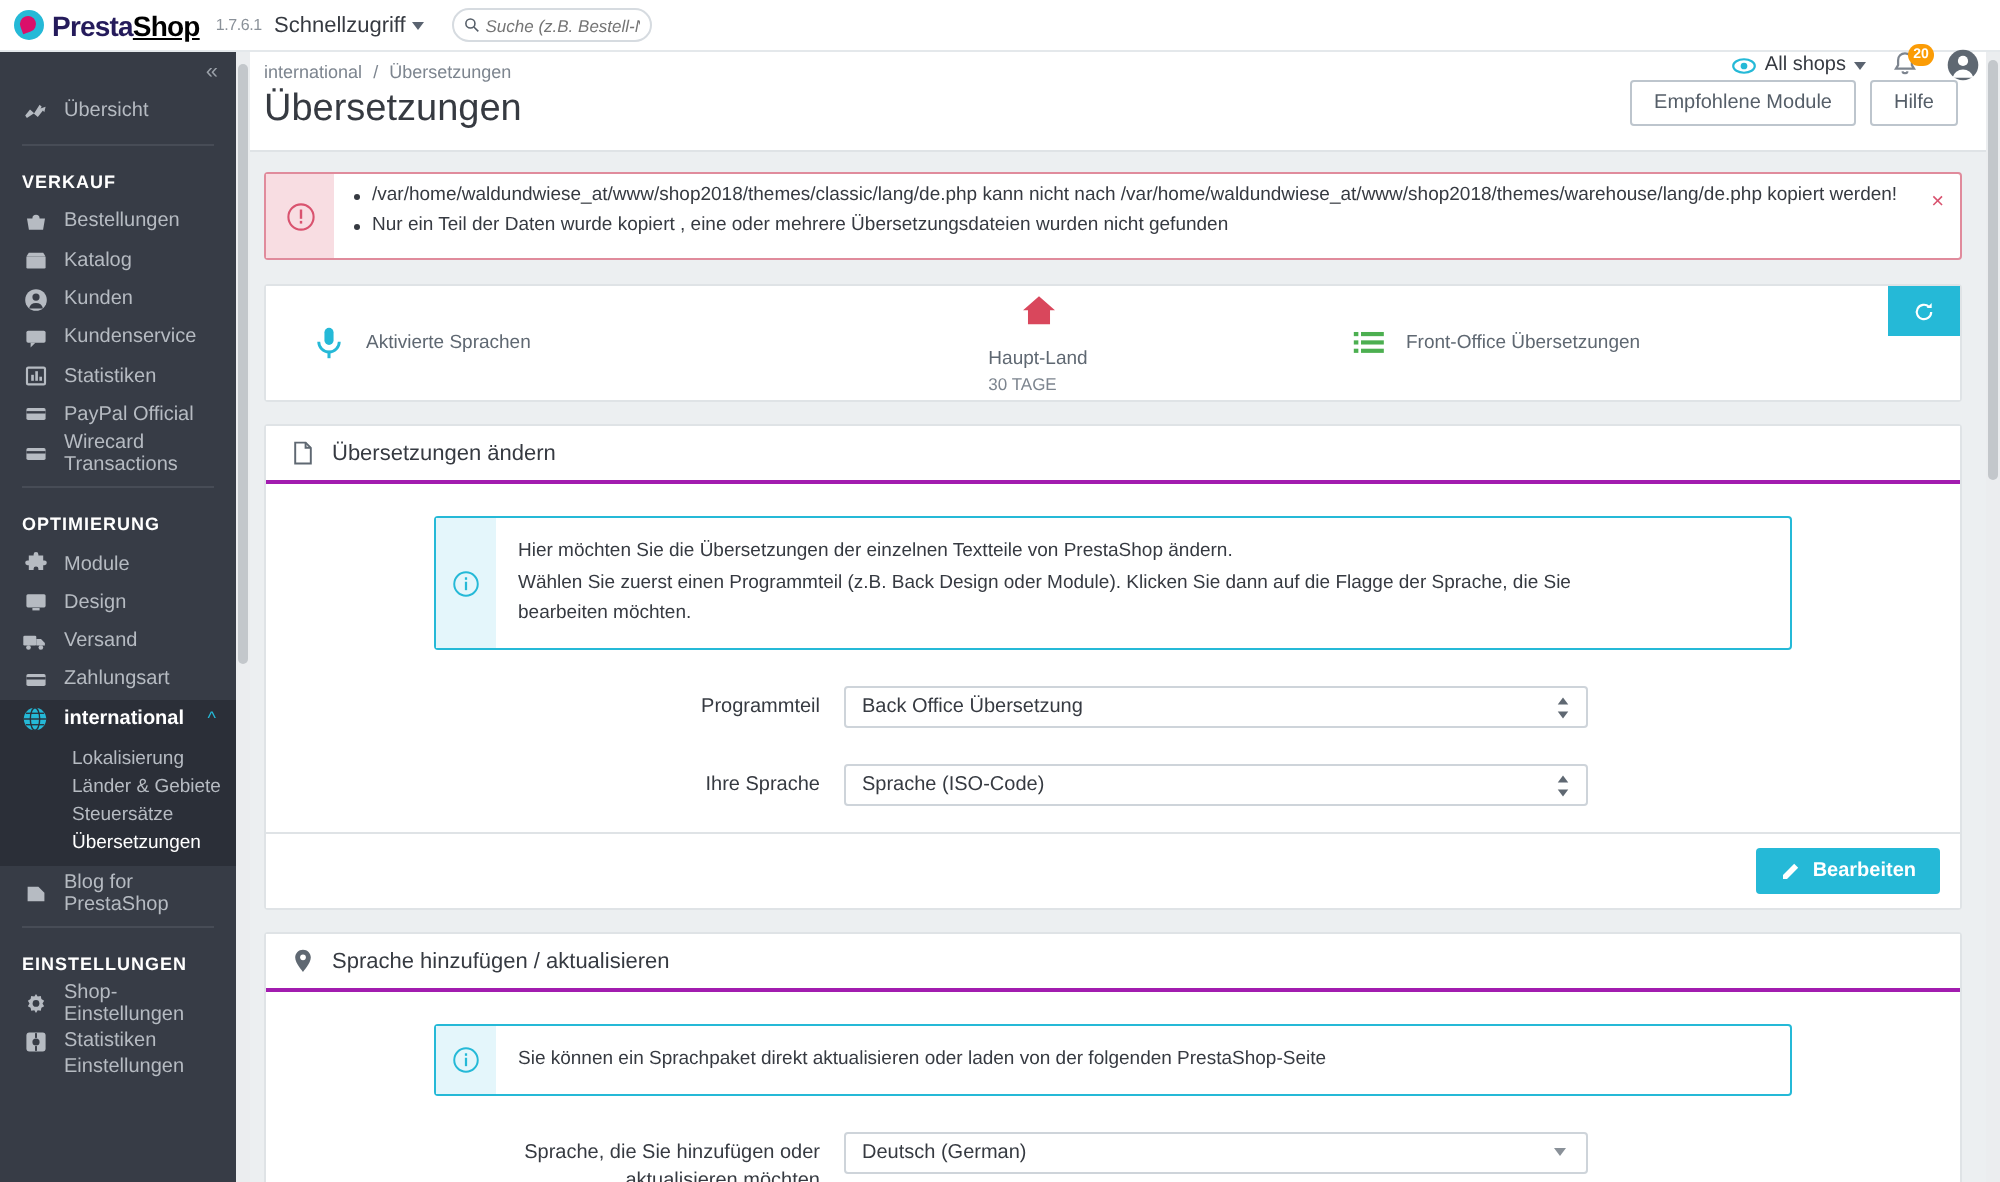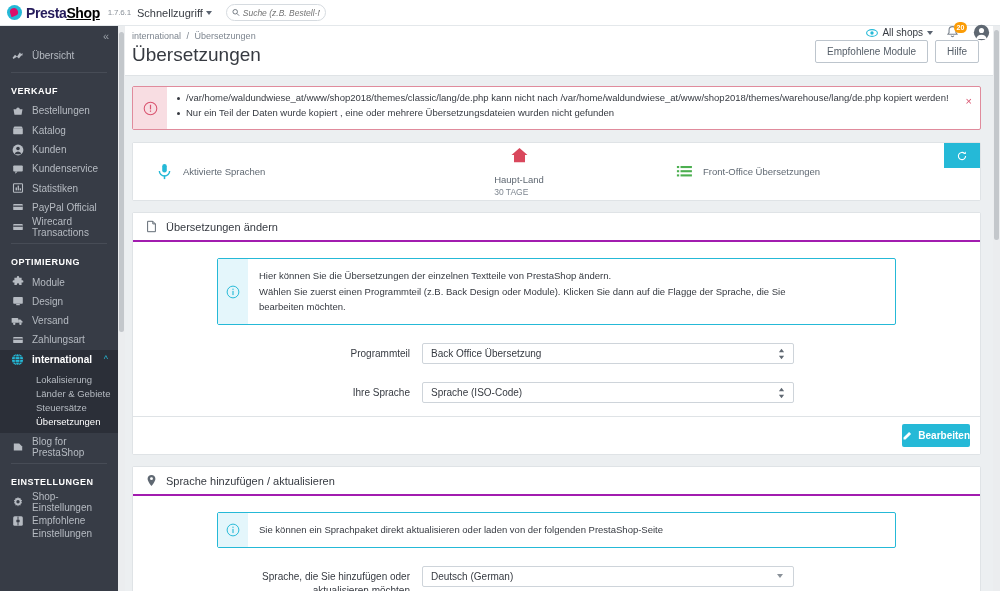--- a/index.html
+++ b/index.html
@@ -226,21 +226,21 @@
     position: absolute; right: 10px; top: 50%; transform: translateY(-50%);
     width: 0; height: 0; border-left: 3.5px solid transparent;
     border-right: 3.5px solid transparent; border-top: 4px solid #8a9199;
   }
   .panel-foot {
     border-top: 1px solid #dfe3e6; padding: 7px 10px; display: flex;
     justify-content: flex-end; background: #fff;
   }
   .btn-primary {
     background: #25b9d7; color: #fff; border: none; border-radius: 2px;
-    font-size: 10px; padding: 6px 0; display: flex; align-items: center;
+    font-size: 10px; padding: 6px 12px; display: flex; align-items: center;
     gap: 6px; cursor: pointer; font-weight: bold;
     font-family: "Liberation Sans", sans-serif;
   }
 </style>
 </head>
 <body>
 
 <div class="topbar">
   <div class="logo-block">
     <div class="ps-mark"></div>
@@ -455,21 +455,21 @@
   </div>
   <div class="nav-item" style="height:28px;align-items:flex-start;padding-top:2px;">
     <span class="ico" style="margin-top:1px;">
         <svg width="12" height="12" viewBox="0 0 20 20" fill="#b6bbc2">
           <rect x="2" y="2" width="16" height="16" rx="2.5"></rect>
           <circle cx="10" cy="10" r="3" fill="#373c46"></circle>
           <rect x="9.2" y="2.6" width="1.6" height="4" fill="#373c46"></rect>
           <rect x="9.2" y="13.4" width="1.6" height="4" fill="#373c46"></rect>
         </svg>
       </span>
-    <span class="lbl" style="line-height:1.3;"><span>Empfohlene Einstellungen</span></span>
+    <span class="lbl" style="line-height:1.3;"><span>Statistiken Einstellungen</span></span>
   </div>
 </div>
 
 <div class="sidebar-scroll-track"></div>
 <div class="sidebar-scroll-thumb"></div>
 
 <div class="main">
 
   <div class="page-head">
     <div class="crumb">
@@ -558,21 +558,21 @@
 
         <div class="info-box">
           <div class="info-icon-col">
             <svg width="14" height="14" viewBox="0 0 20 20">
               <circle cx="10" cy="10" r="8.4" fill="none" stroke="#25b9d7" stroke-width="1.4"></circle>
               <rect x="9.2" y="8.4" width="1.6" height="6" fill="#25b9d7"></rect>
               <rect x="9.2" y="5.2" width="1.6" height="1.8" fill="#25b9d7"></rect>
             </svg>
           </div>
           <div class="info-body">
-            <div>Hier können Sie die Übersetzungen der einzelnen Textteile von PrestaShop ändern.</div>
+            <div>Hier möchten Sie die Übersetzungen der einzelnen Textteile von PrestaShop ändern.</div>
             <div>Wählen Sie zuerst einen Programmteil (z.B. Back Design oder Module). Klicken Sie dann auf die Flagge der Sprache, die Sie</div>
             <div>bearbeiten möchten.</div>
           </div>
         </div>
 
         <div class="form-row">
           <div class="form-lbl">Programmteil</div>
           <div class="form-ctl">
             <div class="sel">
               <span>Back Office Übersetzung</span>

